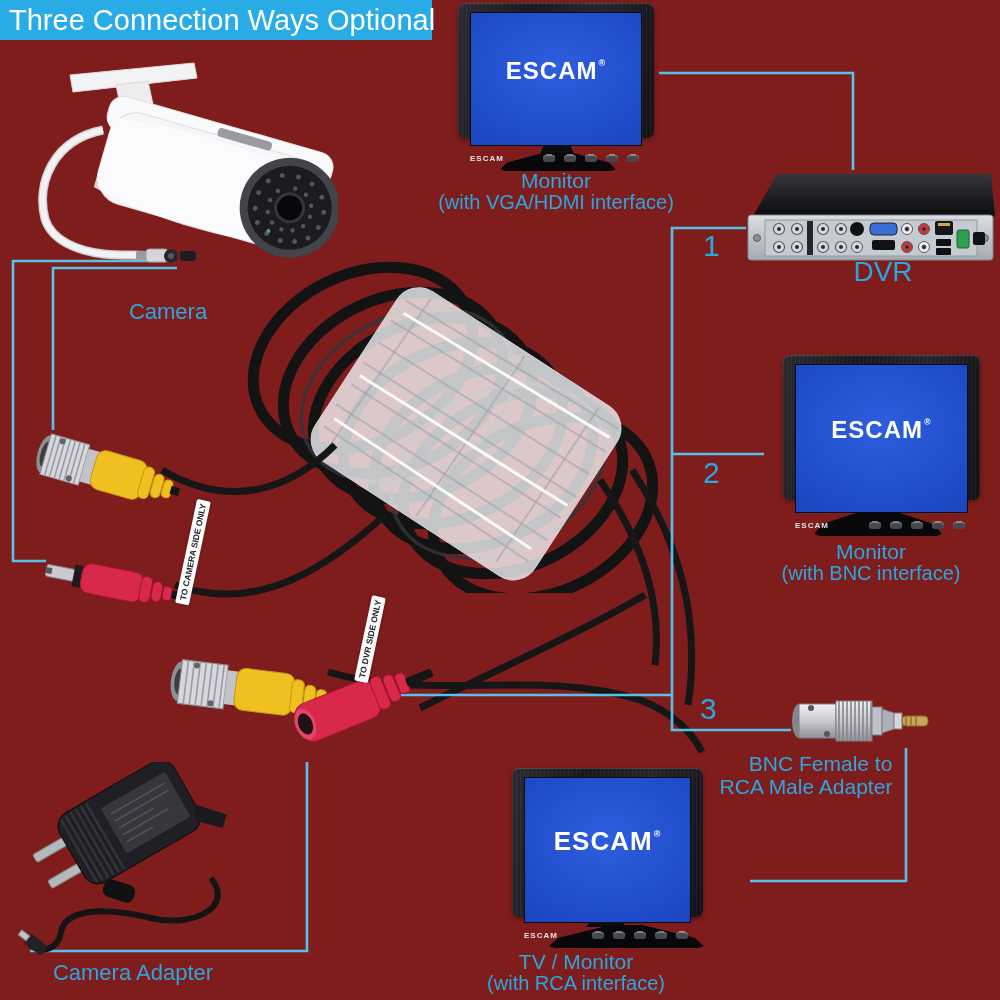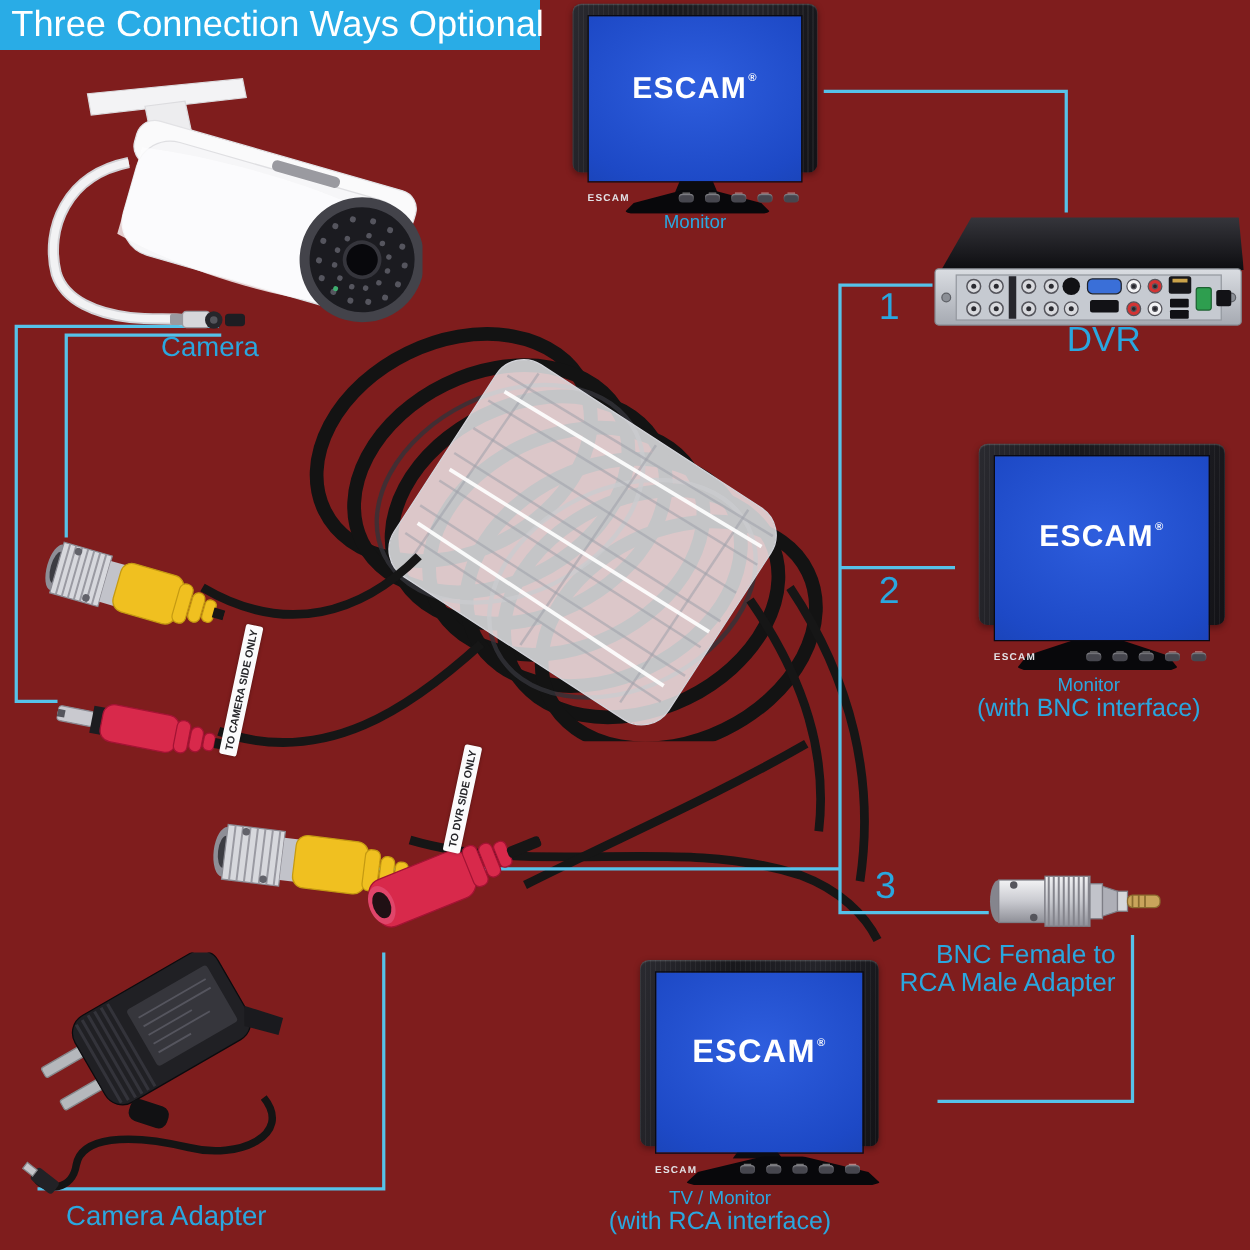--- a/index.html
+++ b/index.html
@@ -5,21 +5,21 @@
   html,body{margin:0;padding:0;background:#fff;}
   .canvas{position:relative;width:1000px;height:1000px;background:#7f1d1d;overflow:hidden;
           font-family:"Liberation Sans",sans-serif;}
   .abs{position:absolute;}
   svg{display:block;}
   
   .banner{position:absolute;left:0;top:0;width:432px;height:40px;background:#29ace6;color:#fff;
           font-size:29px;line-height:40px;padding-left:9px;box-sizing:border-box;white-space:nowrap;}
   
   .lbl{position:absolute;color:#2aa7df;text-align:center;transform:translateX(-50%);line-height:1.05;white-space:nowrap;}
-  .lbl .l1{font-size:15px;}
+  .lbl .l1{font-size:21px;}
   .lbl .l2{font-size:20px;}
   .lbl-camera{font-size:22px;}
   .lbl-dvr{font-size:28px;margin-left:12px;}
   .lbl-power{font-size:22px;}
   .lbl-adapter{font-size:21px;line-height:1.1;text-align:right;}
   .step{position:absolute;color:#2aa7df;font-size:30px;}
   
   .lines{position:absolute;left:0;top:0;z-index:3;pointer-events:none;} .z2{z-index:2;} .z4{z-index:4;} .z5{z-index:5;}
   
   .monitor{position:absolute;z-index:4;}
@@ -170,21 +170,21 @@
       <circle cx="272" cy="146" r="2" fill="#3fae70"></circle>
     </g>
     <path d="M95,75 C45,85 28,128 37,164 C44,186 70,196 96,199 C116,201 130,199 140,201" fill="none" stroke="#d2d2d6" stroke-width="9"></path>
     <path d="M95,75 C45,85 28,128 37,164 C44,186 70,196 96,199 C116,201 130,199 140,201" fill="none" stroke="#f2f2f4" stroke-width="6"></path>
     <rect x="128" y="196" width="12" height="9" rx="2" fill="#9a9aa0"></rect>
     <rect x="138" y="194" width="22" height="13" rx="3" fill="#d6d6da" stroke="#9a9aa0"></rect>
     <circle cx="163" cy="201" r="7" fill="#26262b"></circle>
       <circle cx="163" cy="201" r="3" fill="#55555c"></circle>
     <rect x="172" y="196" width="16" height="10" rx="3" fill="#1d1d22"></rect>
   </svg>
-  <div class="lbl lbl-camera z5" style="left:168px;top:266px;">Camera</div>
+  <div class="lbl lbl-camera z5" style="left:168px;top:300px;">Camera</div>
 
   <div class="monitor m1">
     <div class="bezel"></div>
     <div class="screen">
       <div class="logo"><span>ESCAM</span><span class="reg">®</span></div>
     </div>
     <div class="chin">
       <span class="chin-brand">ESCAM</span>
       <span class="btns">
           <i></i>
@@ -192,20 +192,21 @@
           <i></i>
           <i></i>
           <i></i>
         </span>
     </div>
     <div class="neck"></div>
     <div class="base"></div>
   </div>
   <div class="lbl z5" style="left:556px;top:170px;">
     <div class="l1">Monitor</div>
+    <div class="l2">(with VGA/HDMI interface)</div>
   </div>
 
   <svg class="abs z4" style="left:743px;top:168px;" width="252" height="104" viewBox="0 0 252 104">
     <defs>
       <linearGradient id="dvrTop" x1="0" y1="0" x2="0" y2="1">
         <stop offset="0" stop-color="#35353b"></stop>
           <stop offset="1" stop-color="#0d0d10"></stop>
       </linearGradient>
       <linearGradient id="dvrFront" x1="0" y1="0" x2="0" y2="1">
         <stop offset="0" stop-color="#dadde2"></stop>

